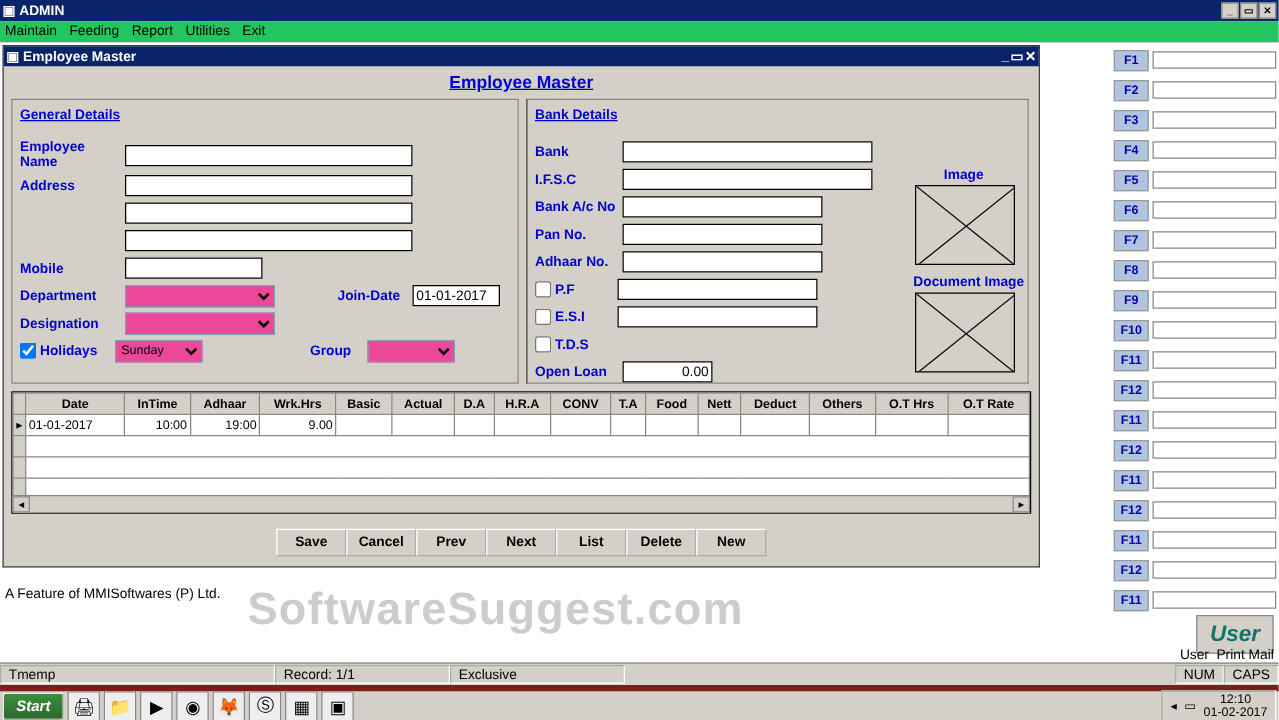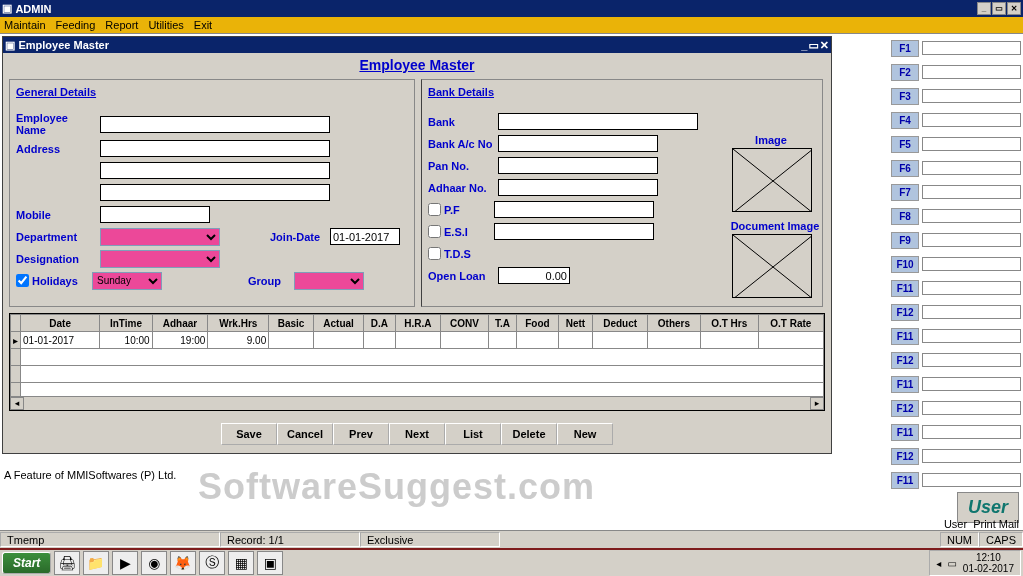--- a/index.html
+++ b/index.html
@@ -23,21 +23,21 @@
   justify-content: space-between;
 }
 .titlebar .ttext { display: flex; align-items: center; gap: 3px; }
 .titlebar .winctrl { display: flex; gap: 1px; }
 .titlebar .wbtn {
   width: 14px; height: 13px; background: #d4d0c8; border: 1px solid #888;
   font-size: 8px; display:flex; align-items:center; justify-content:center;
   color:#000; cursor:pointer;
 }
 .menubar {
-  background: #eab308;
+  background: #22c55e;
   height: 17px;
   display: flex;
   align-items: center;
   padding-left: 4px;
   gap: 10px;
   border-bottom: 1px solid #888;
   font-size: 11px;
 }
 .menubar span { cursor: pointer; }
 .workspace {
@@ -241,21 +241,21 @@
   border-top: 1px solid #888;
   display: flex; align-items: center;
   font-size: 11px;
 }
 .statusbar .cell { padding: 0 6px; border: 1px inset #fff; height: 15px; display:flex; align-items:center; }
 .taskbar {
   position: absolute;
   bottom: 0; left: 0; right: 0;
   height: 28px;
   background: #d4d0c8;
-  border-top: 2px solid #7f1d1d;
+  border-top: 5px solid #7f1d1d;
   display: flex;
   align-items: center;
   padding: 0 2px;
   gap: 3px;
 }
 .startbtn {
   background: linear-gradient(to bottom, #3c8f3c, #2a6a2a);
   color: #fff;
   font-weight: bold;
   font-style: italic;
@@ -376,20 +376,24 @@
             <select class="sel" style="width:70px"></select>
           </div>
         </div>
       </div>
 
       <div class="panel-right">
         <div class="section-title">Bank Details</div>
 
         <div class="row">
             <div class="lbl-s">Bank</div>
+          <input class="inp" style="width: 200px;">
+          </div>
+        <div class="row">
+            <div class="lbl-s">I.F.S.C</div>
           <input class="inp" style="width: 200px;">
           </div>
         <div class="row">
             <div class="lbl-s">Bank A/c No</div>
           <input class="inp" style="width: 160px;">
           </div>
         <div class="row">
             <div class="lbl-s">Pan No.</div>
           <input class="inp" style="width: 160px;">
           </div>

